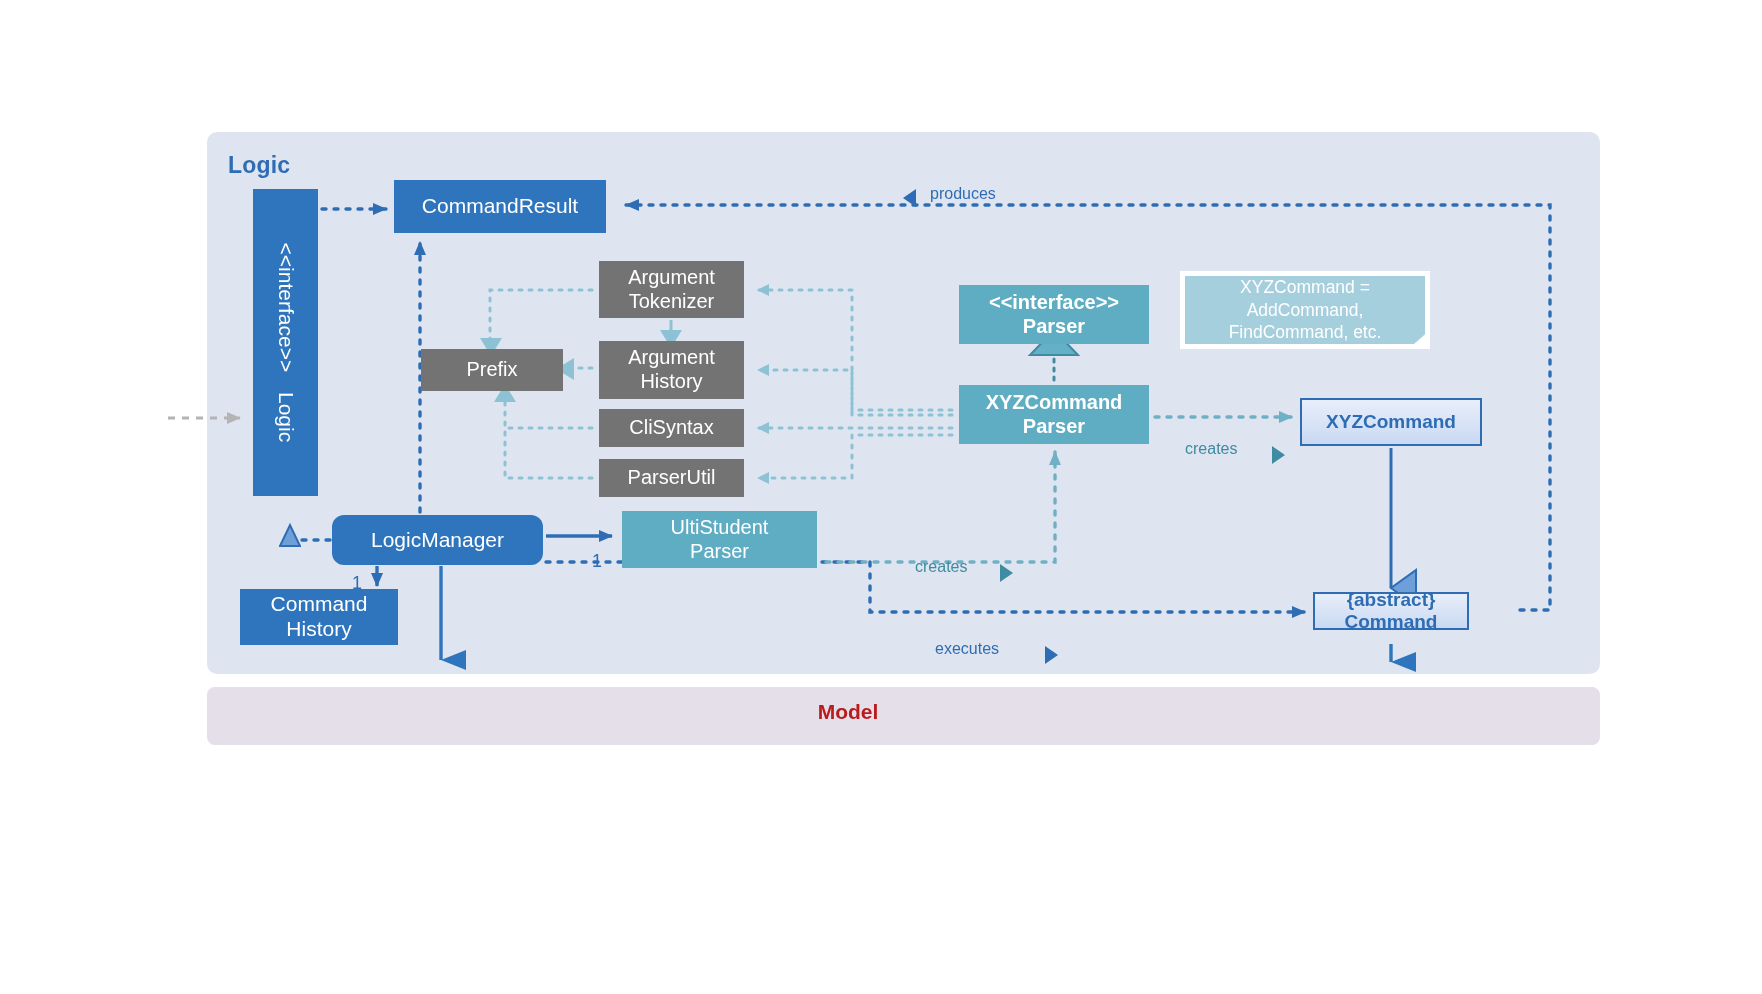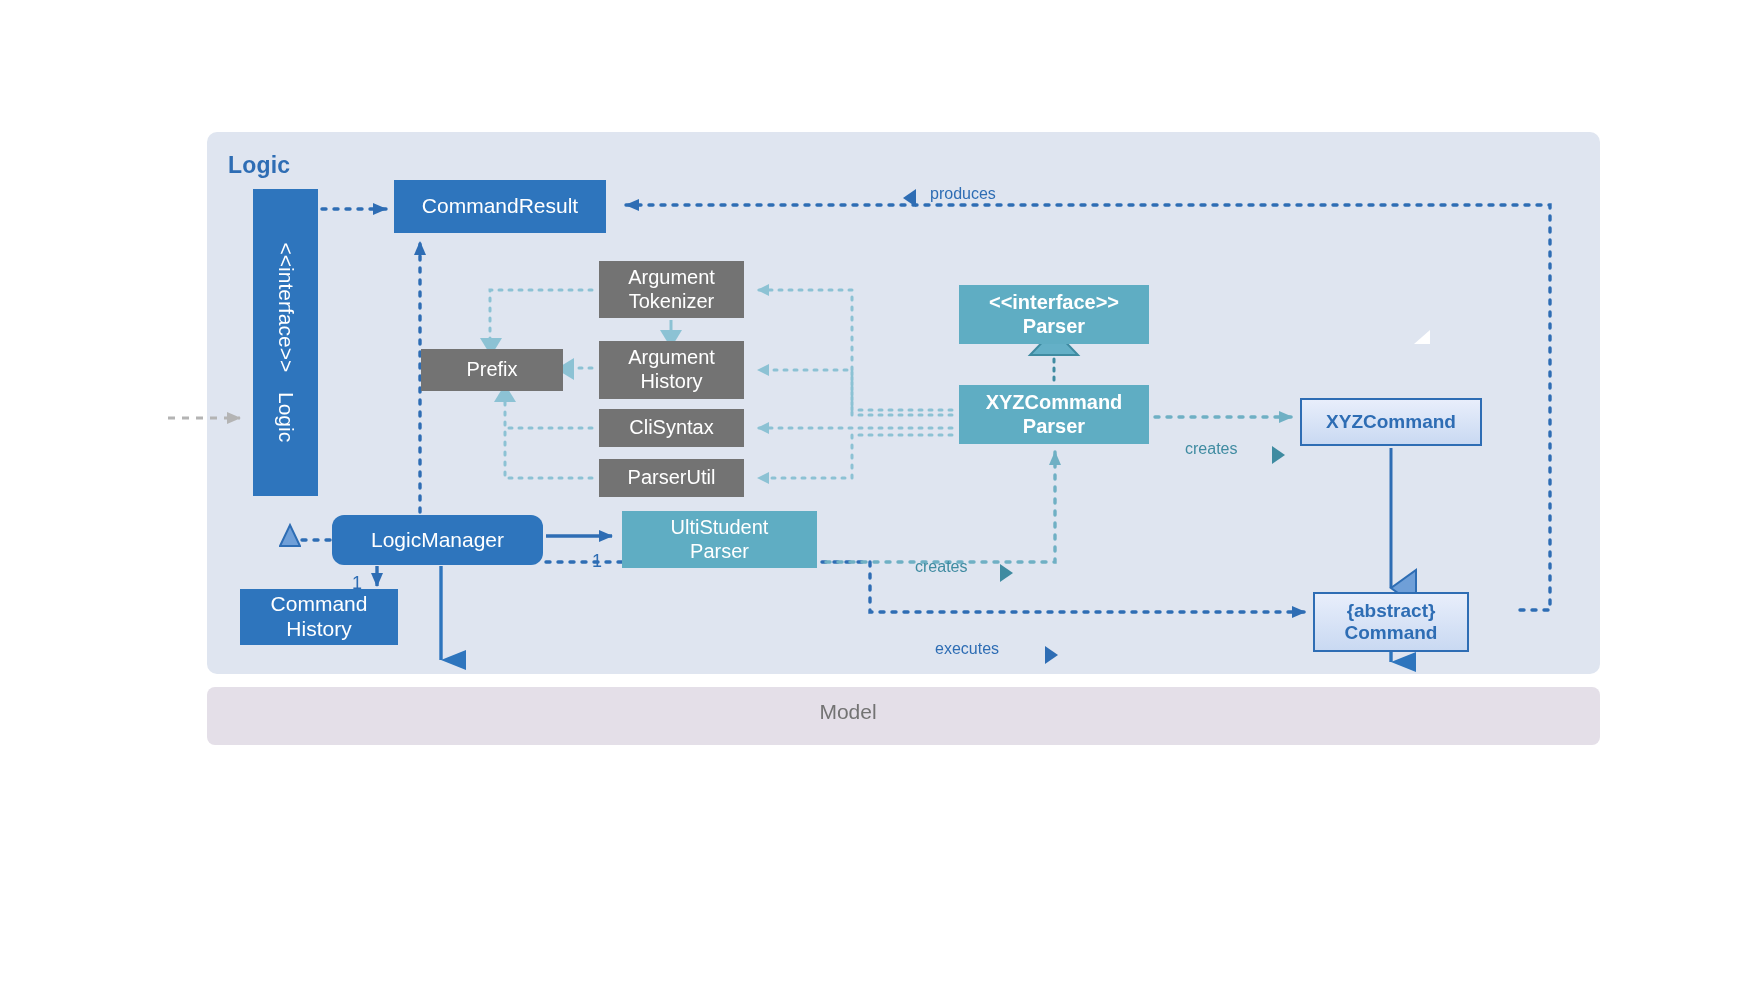--- a/index.html
+++ b/index.html
@@ -29,21 +29,21 @@
     letter-spacing: .2px;
   }
   .pkg-model {
     left: 207px; top: 687px; width: 1393px; height: 58px;
     background: #e4dfe8;
     border-radius: 8px;
   }
   .pkg-model-label {
     left: 207px; top: 700px; width: 1282px;
     text-align: center;
-    font-size: 21px; font-weight: normal; color: #737373;
+    font-size: 21px; font-weight: bold; color: #b91c1c;
   }
 
   
   .box {
     display: flex; flex-direction: column;
     align-items: center; justify-content: center;
     text-align: center;
     line-height: 1.18;
   }
   .box-dark {            
@@ -84,21 +84,21 @@
   .b-argmultimap   { left: 599px; top: 341px; width: 145px; height: 58px; }
   .b-clisyntax     { left: 599px; top: 409px; width: 145px; height: 38px; }
   .b-parserutil    { left: 599px; top: 459px; width: 145px; height: 38px; }
   .b-prefix        { left: 421px; top: 349px; width: 142px; height: 42px; }
   .b-parser-iface  { left: 959px; top: 285px; width: 190px; height: 59px; }
   .b-xyzcmdparser  { left: 959px; top: 385px; width: 190px; height: 59px; }
   .b-ultistudent   { left: 622px; top: 511px; width: 195px; height: 57px; }
   .b-logicmanager  { left: 332px; top: 515px; width: 211px; height: 50px; border-radius: 12px; }
   .b-commandhistory{ left: 240px; top: 589px; width: 158px; height: 56px; }
   .b-xyzcommand    { left: 1300px; top: 398px; width: 182px; height: 48px; }
-  .b-abstractcmd   { left: 1313px; top: 592px; width: 156px; height: 60px; }
+  .b-abstractcmd   { left: 1313px; top: 592px; width: 156px; height: 38px; }
 
   
   .note {
     left: 1180px; top: 271px; width: 250px; height: 78px;
     background: #a6cfdd;
     border: 5px solid #ffffff;
     color: #ffffff;
     font-size: 17.5px;
     display: flex; flex-direction: column;
     align-items: center; justify-content: center;
@@ -348,20 +348,25 @@
 
   <div class="abs box box-grad b-xyzcommand">
     <span>XYZCommand</span>
   </div>
 
   <div class="abs box box-grad b-abstractcmd">
     <span>{abstract}</span>
     <span>Command</span>
   </div>
 
+  <div class="abs note">
+    <span>XYZCommand =</span>
+    <span>AddCommand,</span>
+    <span>FindCommand, etc.</span>
+  </div>
   <div class="abs note-fold"></div>
 
   <div class="abs rel-label rel-blue" style="left:930px; top:185px;">produces</div>
   <div class="abs" style="left:903px; top:189px; width:0; height:0;
        border-top:9px solid transparent; border-bottom:9px solid transparent;
        border-right:13px solid #2e6db4;"></div>
 
   <div class="abs rel-label rel-teal" style="left:1185px; top:440px;">creates</div>
   <div class="abs" style="left:1272px; top:446px; width:0; height:0;
        border-top:9px solid transparent; border-bottom:9px solid transparent;

